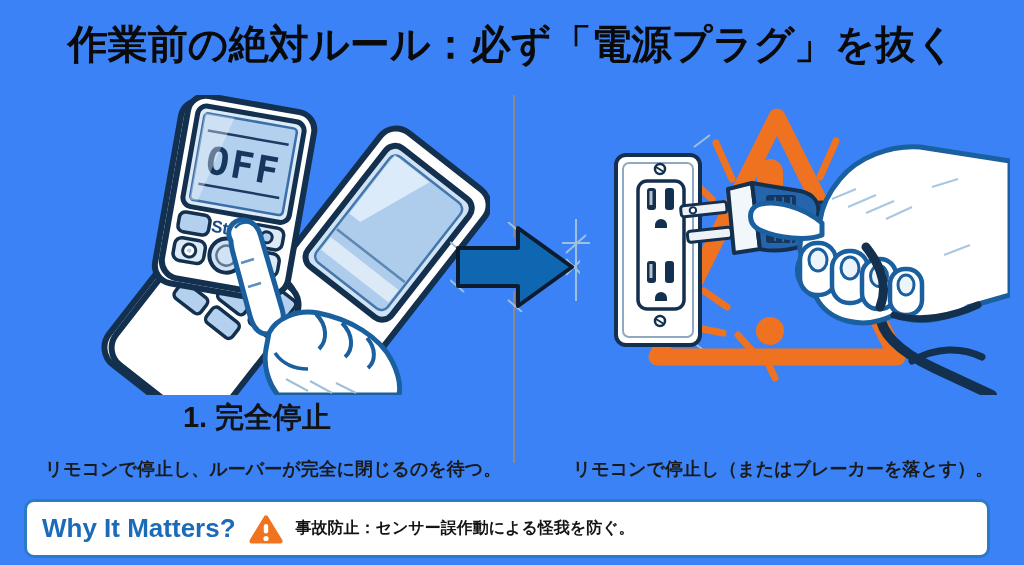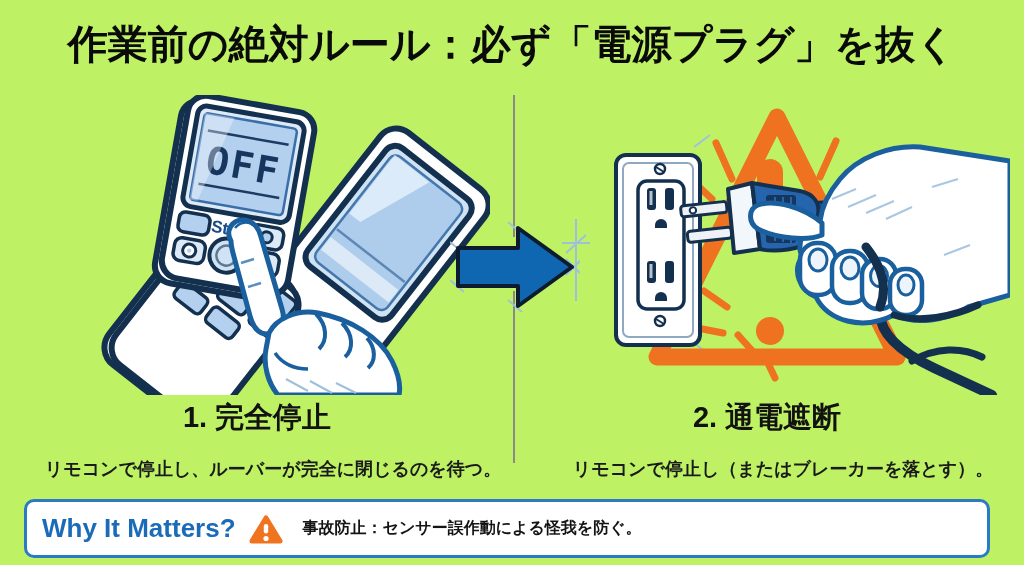--- a/index.html
+++ b/index.html
@@ -1,17 +1,17 @@
 <!DOCTYPE html>
 <html><head>
 <meta charset="utf-8">
 <style>
   html,body{margin:0;padding:0;background:#ffffff;}
   .canvas{
-    position:relative;width:1024px;height:565px;background:#bef264;overflow:hidden;
+    position:relative;width:1024px;height:565px;background:#3b82f6;overflow:hidden;
     font-family:"Liberation Sans","DejaVu Sans",sans-serif;color:#111;
   }
   .title{
     position:absolute;top:22px;left:0;width:100%;margin:0;text-align:center;
     font-size:40px;font-weight:900;color:#0a0a0a;letter-spacing:0;line-height:1.1;
   }
   .divider{position:absolute;left:513px;width:2px;background:#8a8a8a;}
   .divider.seg1{top:95px;height:142px;}
   .divider.seg2{top:291px;height:172px;}
   .illus{position:absolute;}
@@ -30,21 +30,21 @@
   }
   .step-desc.left{left:0;}
   .step-desc.right{left:510px;}
   .footer-box{
     position:absolute;left:24px;top:499px;width:966px;height:59px;
     border:3px solid #2b7ac6;border-radius:10px;background:#fff;box-sizing:border-box;
     display:flex;align-items:center;padding:8px 15px;gap:13px;
   }
   .footer-label{font-size:26px;font-weight:800;color:#1c6bb8;white-space:nowrap;}
   .footer-lines{font-size:16px;font-weight:700;color:#141414;line-height:1.55;}
-  .footer-lines p{margin:7px;}
+  .footer-lines p{margin:0;}
 </style>
 </head>
 <body>
 
 <div class="canvas">
 
   <h1 class="title">作業前の絶対ルール：必ず「電源プラグ」を抜く</h1>
 
   <div class="divider seg1"></div>
   <div class="divider seg2"></div>
@@ -213,21 +213,20 @@
       </g>
       <path d="M272,104 l24,-10 M288,112 l28,-12 M306,118 l28,-12 M326,124 l26,-12 M372,92 l26,-8 M384,160 l26,-10" stroke="#a9c6e2" stroke-width="2" fill="none"></path>
       <path d="M334,220 C360,228 392,222 418,210" fill="none" stroke="#14304f" stroke-width="7" stroke-linecap="round"></path>
     </g>
 
     <path d="M306,152 C322,172 328,192 320,212" fill="none" stroke="#14304f" stroke-width="9" stroke-linecap="round"></path>
   </svg>
 
   <h2 class="step-heading left">1. 完全停止</h2>
   <p class="step-desc left">リモコンで停止し、ルーバーが完全に閉じるのを待つ。</p>
-  <h2 class="step-heading right">2. 通電遮断</h2>
   <p class="step-desc right">リモコンで停止し（またはブレーカーを落とす）。</p>
 
   <div class="footer-box">
     <span class="footer-label">Why It Matters?</span>
     <svg width="34" height="30" viewBox="0 0 34 30">
       <path d="M17,4 L31,27 H3 Z" fill="#f0741f" stroke="#f0741f" stroke-width="5" stroke-linejoin="round"></path>
       <rect x="14.8" y="10" width="4.4" height="9.5" rx="2.2" fill="#ffffff"></rect>
       <circle cx="17" cy="24.5" r="2.6" fill="#ffffff"></circle>
     </svg>
     <div class="footer-lines">

